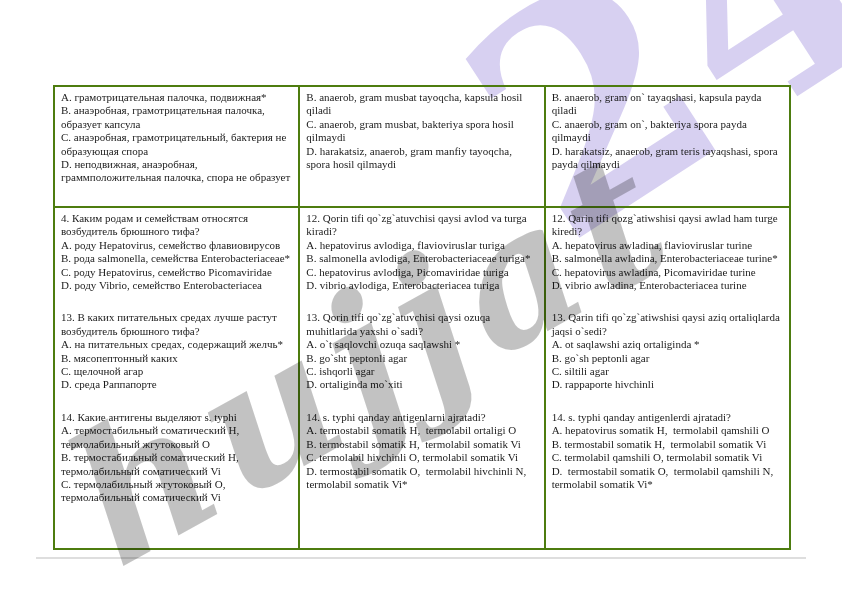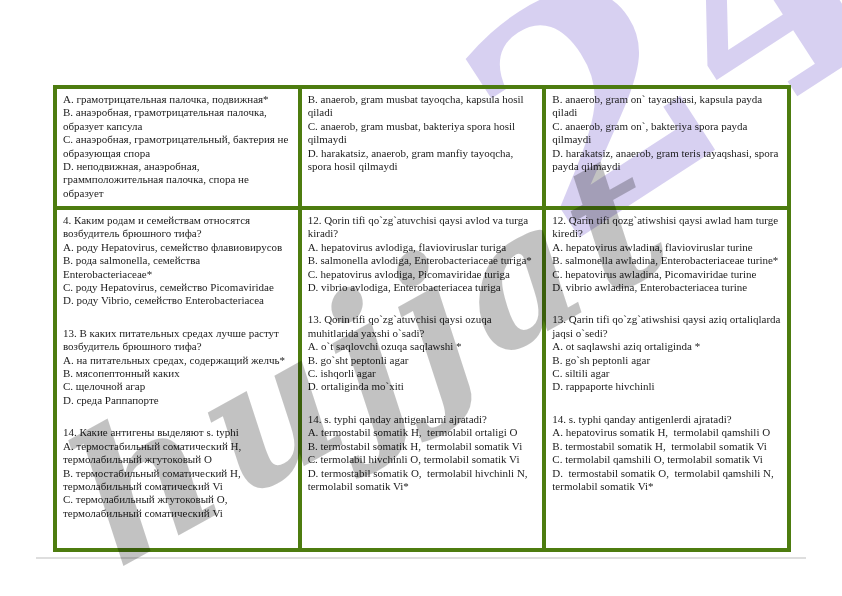--- a/index.html
+++ b/index.html
@@ -57,21 +57,21 @@
     position:absolute;
     left:53px;top:85px;
     width:738px;
     border-collapse:collapse;
     table-layout:fixed;
     z-index:1;
     font-size:11px;
     line-height:13.4px;
   }
   table.doc-table td{
-    border:4px solid #4d7c0f;
+    border:2px solid #4d7c0f;
     vertical-align:top;
     padding:4px 6px 3px 6px;
     background:transparent;
   }
   tr.r0{height:121px;}
   tr.r1{height:342px;}
   .block{margin-bottom:19px;}
   .block:last-child{margin-bottom:0;}
   .line{white-space:pre-wrap;}
 </style>

